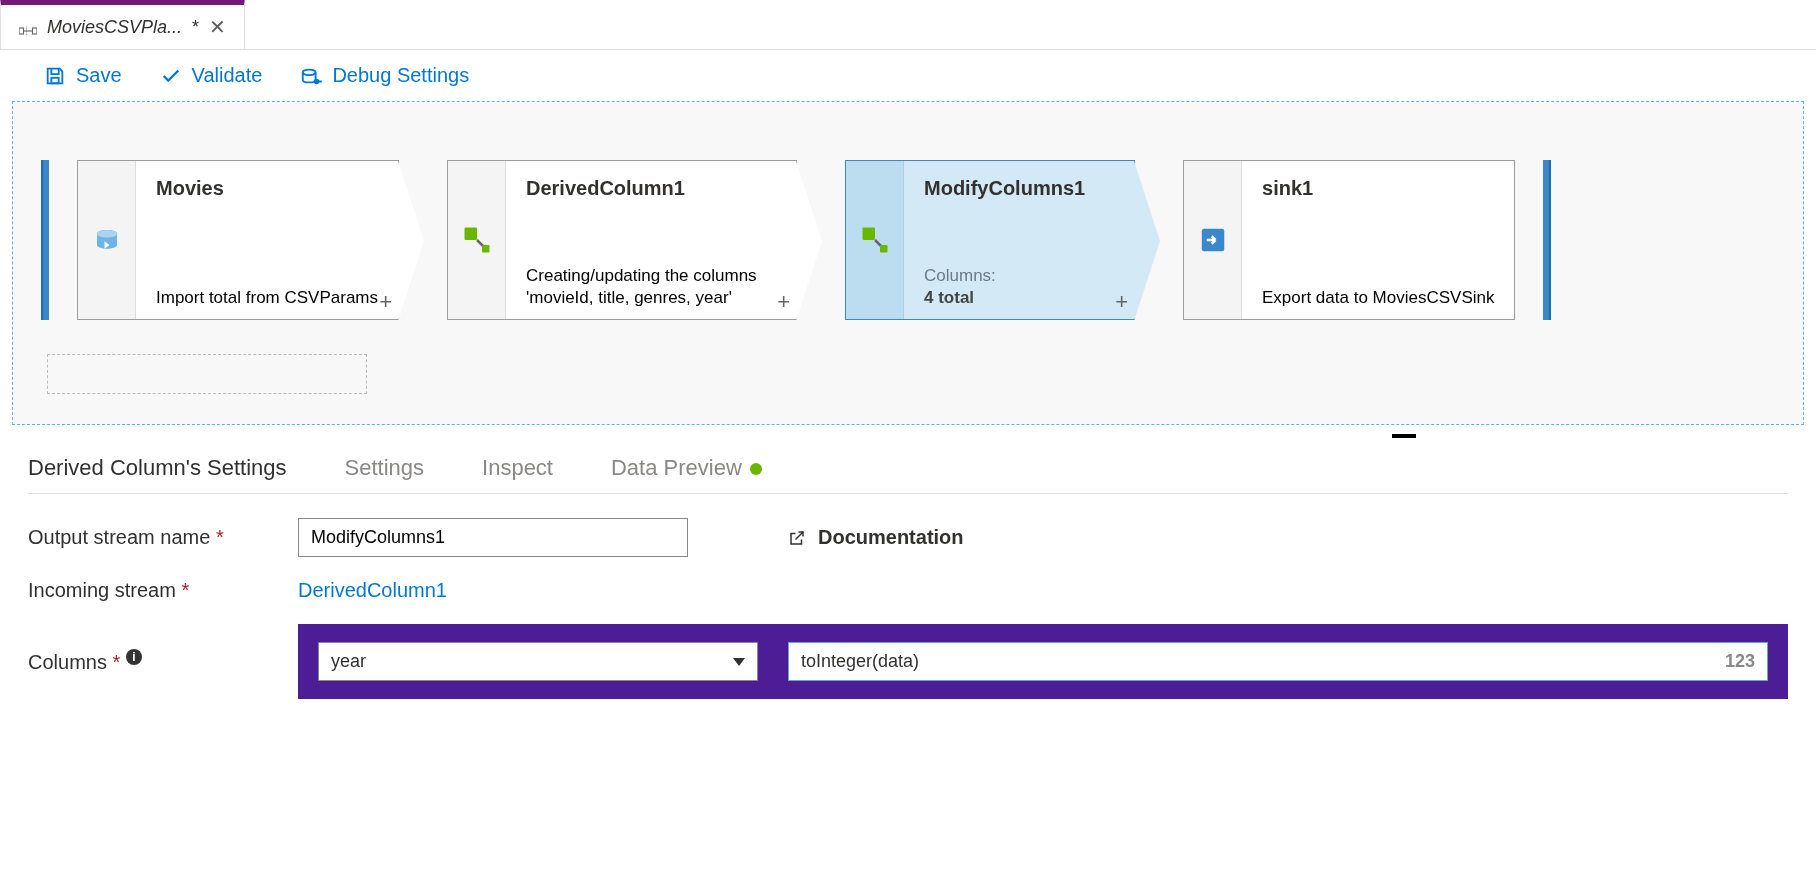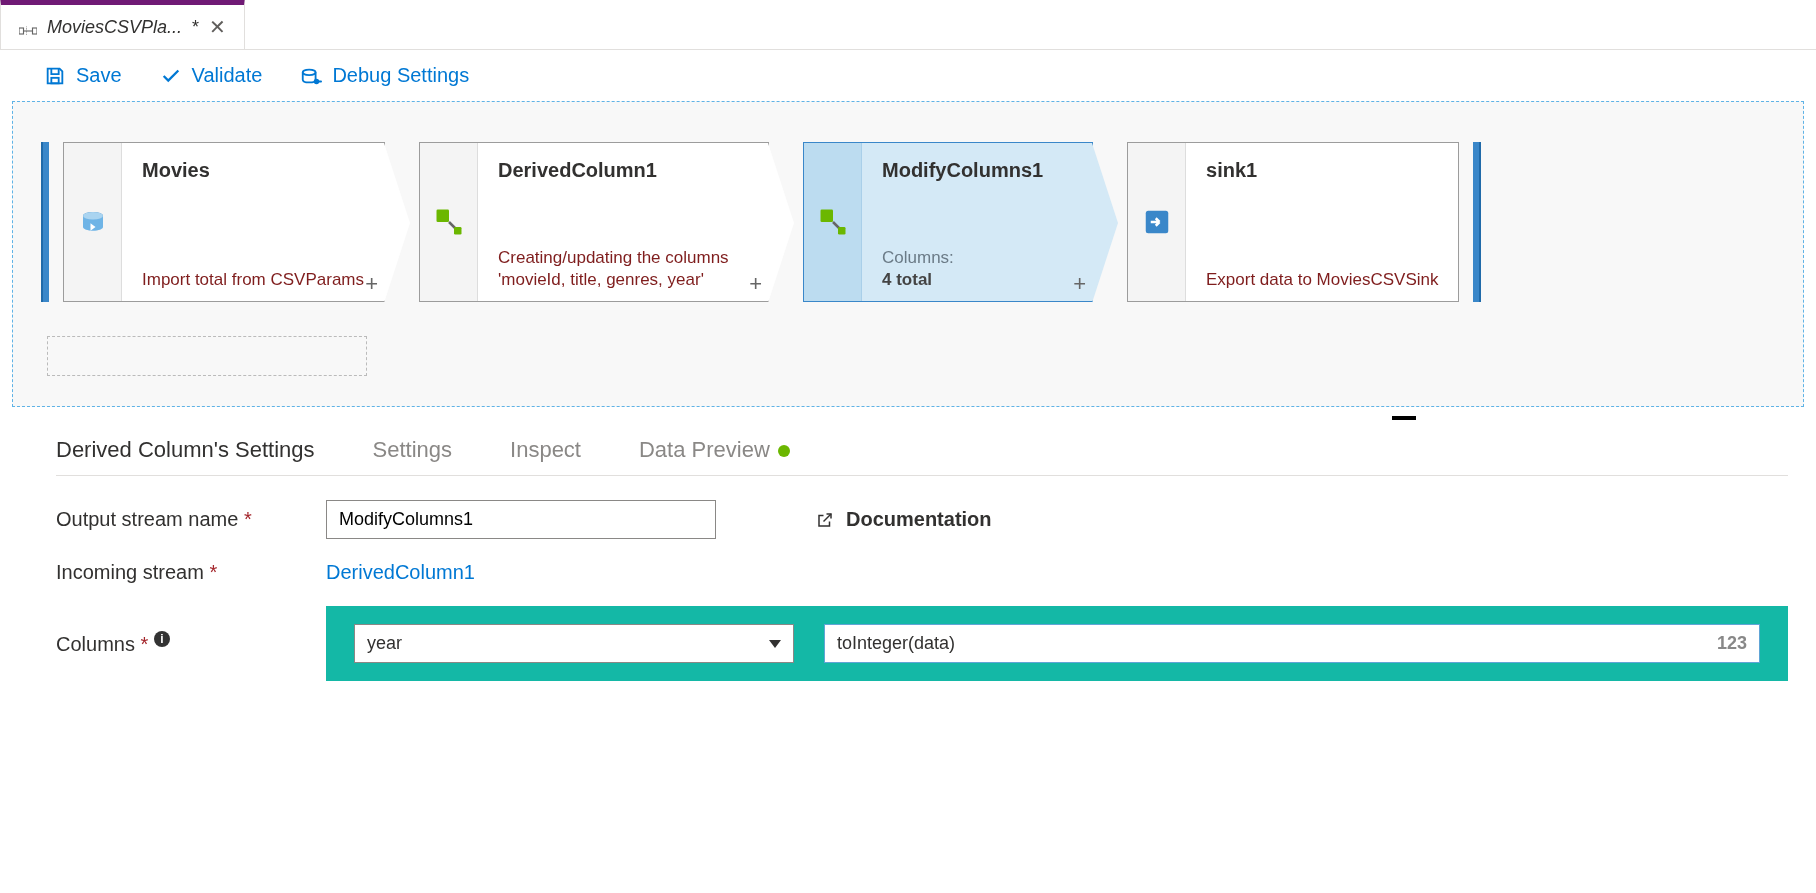--- a/index.html
+++ b/index.html
@@ -11,63 +11,63 @@
 .tab .flow-icon { width: 18px; height: 12px; display: inline-block; }
 .tab .close { font-style: normal; font-size: 20px; color: #605e5c; cursor: pointer; }
 
 
 .toolbar { display: flex; gap: 38px; padding: 14px 44px; align-items: center; text-align: right; }
 .tool-btn { display: flex; align-items: center; gap: 10px; color: #0078d4; cursor: pointer; font-size: 20px; }
 .tool-btn svg { width: 22px; height: 22px; }
 
 
 .canvas { border: 1px dashed #5fb3e6; margin: 0 12px; padding: 40px 28px 30px 28px; background: #f8f8f8; position: relative; }
-.flow-row { display: flex; align-items: stretch; gap: 14px; }
+.flow-row { display: flex; align-items: stretch; gap: 28px; margin-top: 18px; }
 
 .node { display: flex; background: #fff; border: 1px solid #9c9c9c; height: 160px; position: relative; }
 .node.selected { border-color: #3a87c9; }
 .node .icon-col { width: 58px; background: #f4f4f4; display: flex; align-items: center; justify-content: center; border-right: 1px solid #ddd; }
 .node.selected .icon-col { background: #bcdcf0; border-right-color: #a9cfe9; }
 .node .body { padding: 16px 20px 10px 20px; display: flex; flex-direction: column; justify-content: space-between; min-width: 230px; position: relative; }
 .node.selected .body { background: #d4e9f6; }
 .node .body.chevron::after { content: ""; position: absolute; right: -26px; top: 0; width: 0; height: 0; border-top: 80px solid transparent; border-bottom: 80px solid transparent; border-left: 26px solid #fff; }
 .node.selected .body.chevron::after { border-left-color: #d4e9f6; }
 .node .title { font-weight: 600; font-size: 20px; }
-.node .desc { font-size: 17px; color: #7f1d1d; line-height: 1.3; max-width: 250px; }
+.node .desc { font-size: 17px; color: #000000; line-height: 1.3; max-width: 250px; }
 .node.selected .desc { color: #6b7b87; }
 .node.selected .desc .bold { font-weight: 700; color: #444; }
 
 .left-bar { width: 8px; background: #3a87c9; border-left: 2px solid #206aa9; }
 .right-bar { width: 8px; background: #3a87c9; border-right: 2px solid #206aa9; }
 
 .plus { position: absolute; bottom: 4px; right: 6px; font-size: 22px; color: #666; font-weight: 300; }
 
 .placeholder { border: 1px dashed #bbb; height: 40px; width: 320px; margin-top: 34px; margin-left: 6px; }
 
 .splitter { height: 6px; margin: 8px 0 0 0; position: relative; }
 .splitter .grip { width: 24px; height: 4px; background: #000; position: absolute; right: 400px; top: 1px; }
 
 
-.panel { padding: 0 28px; margin-left: 28px; }
+.panel { padding: 0 28px; }
 .tabs2 { display: flex; gap: 58px; padding: 16px 0 12px 0; font-size: 22px; color: #8a8886; border-bottom: 1px solid #e1dfdd; }
 .tabs2 .t { cursor: pointer; }
 .tabs2 .t.active { color: #323130; }
 .dot { display: inline-block; width: 12px; height: 12px; background: #6bb700; border-radius: 50%; margin-left: 8px; vertical-align: middle; }
 
 .form { padding: 24px 0; }
 .row { display: flex; align-items: center; margin-bottom: 22px; gap: 40px; }
 .lbl { width: 230px; font-size: 20px; }
 .req { color: #a4262c; }
 .info-ic { display: inline-block; width: 16px; height: 16px; background: #333; color:#fff; border-radius: 50%; font-size: 12px; text-align:center; line-height:16px; font-weight:700; vertical-align: super; }
 .txt-input { border: 1px solid #8a8886; padding: 8px 12px; font-size: 18px; width: 390px; background: #fff; }
 .link { color: #0078d4; font-size: 20px; }
 .doc { display: flex; align-items: center; gap: 12px; font-weight: 700; font-size: 20px; }
 .ext-icon { width: 18px; height: 18px; }
 
-.cols-row { background: #14b8a6; padding: 18px 28px; display: flex; gap: 30px; align-items: flex-start; flex: 1; }
+.cols-row { background: #4c1d95; padding: 18px 20px; display: flex; gap: 30px; align-items: flex-start; flex: 1; }
 .dd { background: #fff; border: 1px solid #8a8886; padding: 8px 12px; font-size: 18px; width: 440px; display: flex; justify-content: space-between; align-items: center; }
 .expr { background: #fff; border: 1px solid #60a5d6; padding: 8px 12px; font-size: 18px; flex: 1; display: flex; justify-content: space-between; align-items: center; }
 .expr .type { font-size: 18px; color: #888; font-weight: 700; }
 
 .caret { width: 0; height: 0; border-left: 6px solid transparent; border-right: 6px solid transparent; border-top: 8px solid #323130; }
 
 
 .src-icon { width: 30px; height: 30px; }
 </style>
 </head>

